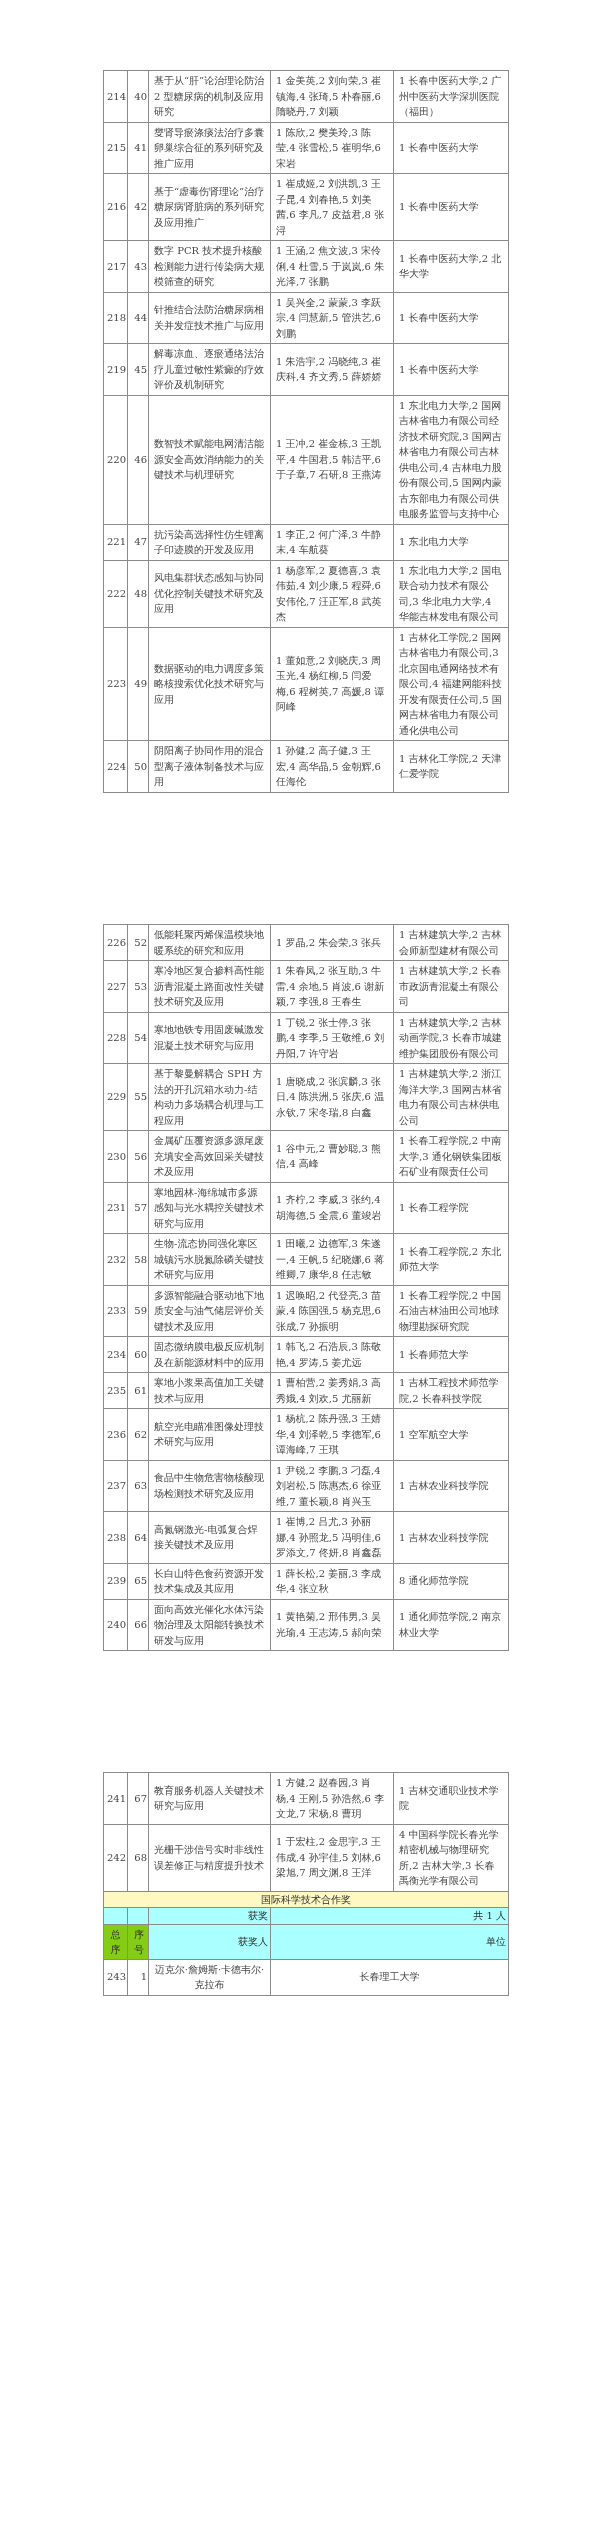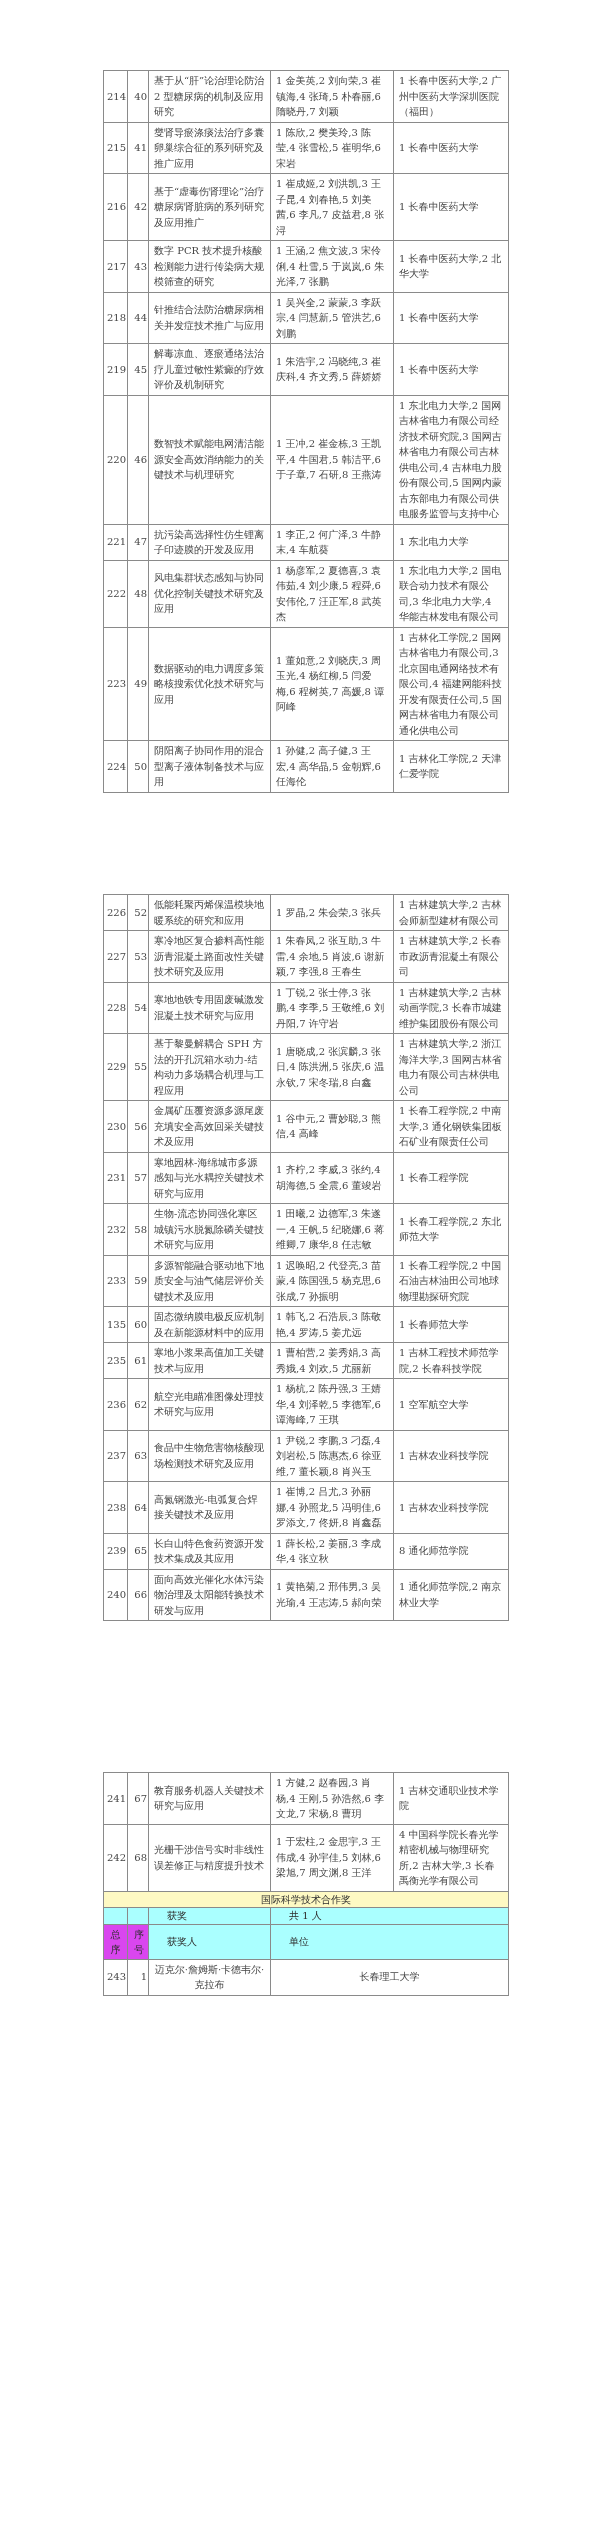--- a/index.html
+++ b/index.html
@@ -8,37 +8,37 @@
     font-family:"DejaVu Serif","Liberation Serif",serif;
     color:#454545;
   }
   .page{position:relative;width:600px;height:2546px;background:#ffffff;overflow:hidden;}
   table.award-table{
     border-collapse:collapse;table-layout:fixed;width:405px;
     border:1px solid #5f5f5f;
     font-size:10px;line-height:15.5px;
   }
   .block1{position:absolute;top:70px;left:103px;}
-  .block2{position:absolute;top:894px;left:103px;}
+  .block2{position:absolute;top:924px;left:103px;}
   .block3{position:absolute;top:1772px;left:103px;}
   td{
     border:1px solid #8a8a8a;
     vertical-align:middle;
     padding:2px 5px;
     overflow-wrap:break-word;
     color:#454545;
   }
   td.num{text-align:right;padding:2px 1px;}
   td.title,td.members,td.units{text-align:left;}
   td.banner{
     text-align:center;background:#fef9c3;
     padding:1px 2px;line-height:13px;color:#2e2e2e;
   }
-  td.cyan{background:#aaffff;text-align:left;color:#2e2e2e;padding:1px 18px;line-height:14px;}
-  td.hdr-narrow{background:#d946ef;text-align:center;color:#2e2e2e;padding:2px 6px;word-break:break-all;line-height:15px;}
+  td.cyan{background:#aaffff;text-align:right;color:#2e2e2e;padding:1px 2px;line-height:14px;}
+  td.hdr-narrow{background:#84cc16;text-align:center;color:#2e2e2e;padding:2px 6px;word-break:break-all;line-height:15px;}
   td.center{text-align:center;}
 </style>
 </head>
 <body>
 
 <div class="page">
   <table class="award-table block1">
       <colgroup>
         <col style="width: 24px;">
         <col style="width: 21px;">
@@ -185,21 +185,21 @@
           <td class="units">1 长春工程学院,2 东北师范大学</td>
         </tr>
         <tr>
           <td class="num">233</td>
           <td class="num">59</td>
           <td class="title">多源智能融合驱动地下地质安全与油气储层评价关键技术及应用</td>
           <td class="members">1 迟唤昭,2 代登亮,3 苗蒙,4 陈国强,5 杨克思,6 张成,7 孙振明</td>
           <td class="units">1 长春工程学院,2 中国石油吉林油田公司地球物理勘探研究院</td>
         </tr>
         <tr>
-          <td class="num">135</td>
+          <td class="num">234</td>
           <td class="num">60</td>
           <td class="title">固态微纳膜电极反应机制及在新能源材料中的应用</td>
           <td class="members">1 韩飞,2 石浩辰,3 陈敬艳,4 罗涛,5 姜尤远</td>
           <td class="units">1 长春师范大学</td>
         </tr>
         <tr>
           <td class="num">235</td>
           <td class="num">61</td>
           <td class="title">寒地小浆果高值加工关键技术与应用</td>
           <td class="members">1 曹柏营,2 姜秀娟,3 高秀娥,4 刘欢,5 尤丽新</td>

